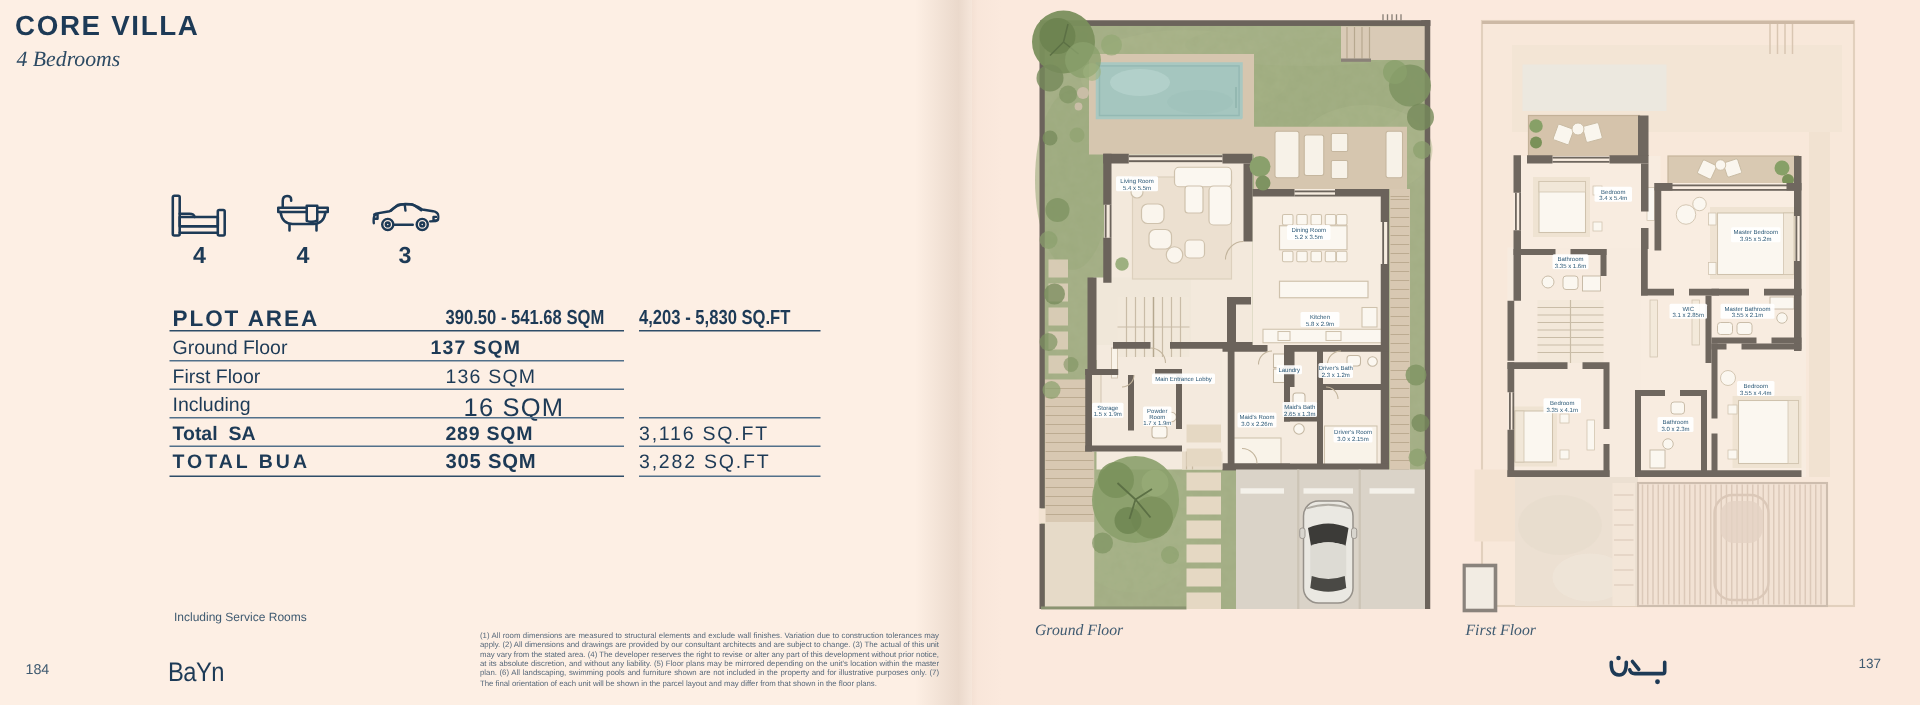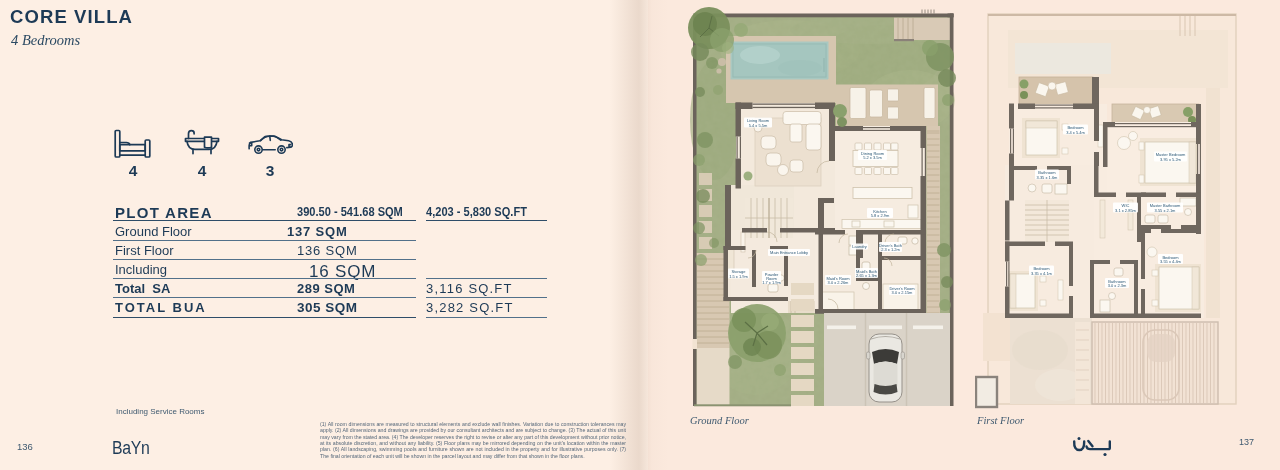--- a/index.html
+++ b/index.html
@@ -95,21 +95,21 @@
     <div class="abs" style="left:0;top:220px;width:121px;border-top:1.6px solid #2e4d68;"></div>
     <div class="abs" style="left:0;top:278.1px;width:121px;border-top:1px solid #52708a;"></div>
     <div class="abs navy" style="left:0;top:281px;font-size:13px;white-space:nowrap;letter-spacing:1.2px;">3,116 SQ.FT</div>
     <div class="abs" style="left:0;top:297.4px;width:121px;border-top:1px solid #52708a;"></div>
     <div class="abs navy" style="left:0;top:300px;font-size:13px;white-space:nowrap;letter-spacing:1.2px;">3,282 SQ.FT</div>
     <div class="abs" style="left:0;top:316.7px;width:121px;border-top:1px solid #52708a;"></div>
   </div>
 
   <div class="abs" style="left:116px;top:361px;font-size:8px;color:#3f5a70;margin-top:46px;">Including Service Rooms</div>
 
-  <div class="abs" style="left:17px;top:441px;font-size:9.5px;color:#3f5a70;">136</div>
+  <div class="abs" style="left:17px;top:441px;font-size:9.5px;color:#3f5a70;">184</div>
 
   <div class="abs navy" style="left:112px;top:438px;font-size:18px;letter-spacing:-0.4px;transform:scaleX(0.88);transform-origin:left center;font-weight:500;">BaYn</div>
 
   <div class="abs" style="left:320px;top:421px;width:306px;font-size:5.2px;line-height:1.22;color:#56687a;text-align:justify;">
     (1) All room dimensions are measured to structural elements and exclude wall finishes. Variation due to construction tolerances may apply. (2) All dimensions and drawings are provided by our consultant architects and are subject to change. (3) The actual of this unit may vary from the stated area. (4) The developer reserves the right to revise or alter any part of this development without prior notice, at its absolute discretion, and without any liability. (5) Floor plans may be mirrored depending on the unit's location within the master plan. (6) All landscaping, swimming pools and furniture shown are not included in the property and for illustrative purposes only. (7) The final orientation of each unit will be shown in the parcel layout and may differ from that shown in the floor plans.
   </div>
 
   <div class="abs" style="left:690px;top:415px;font-family:'Liberation Serif',serif;font-style:italic;font-size:10.5px;color:#3f5a70;">Ground Floor</div>
 
   <div class="abs" style="left:977px;top:415px;font-family:'Liberation Serif',serif;font-style:italic;font-size:10.5px;color:#3f5a70;">First Floor</div>

